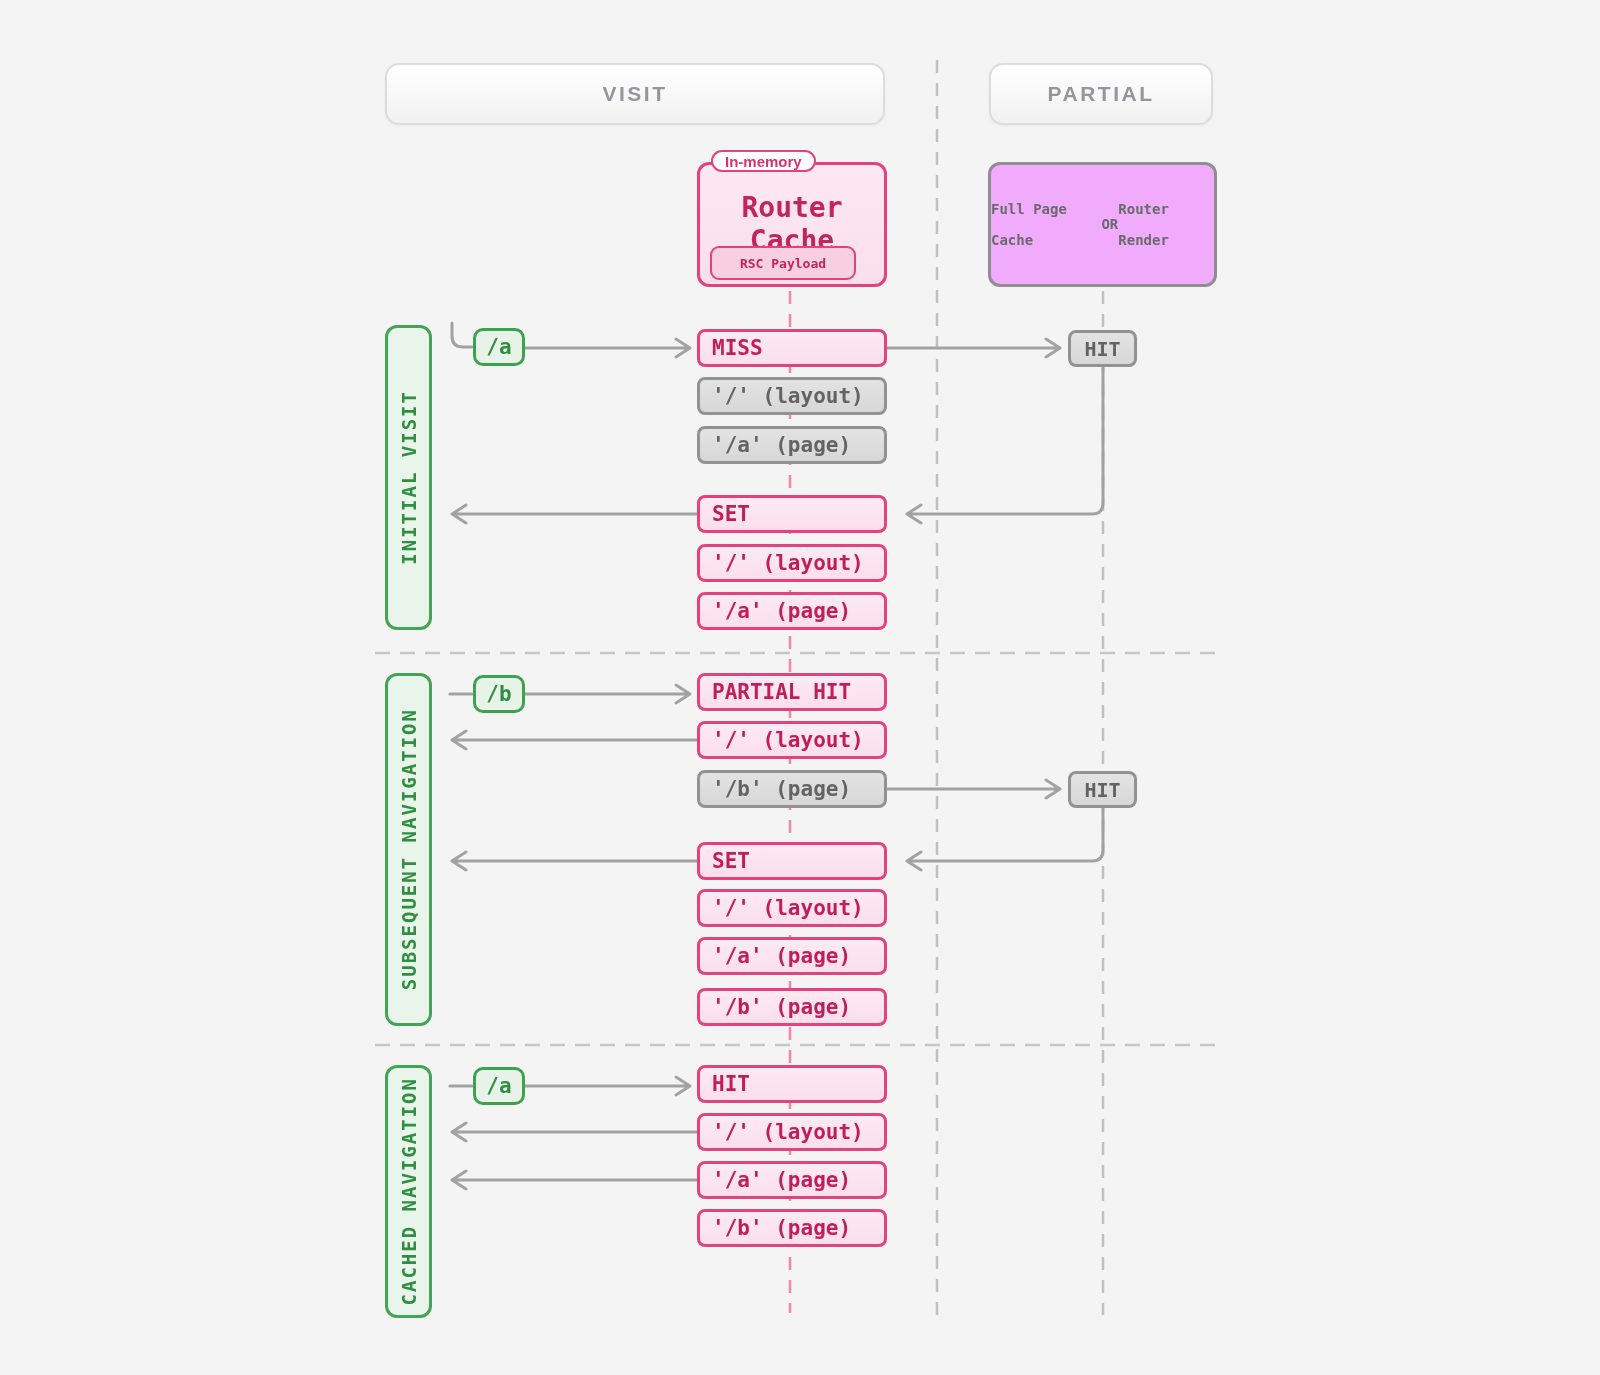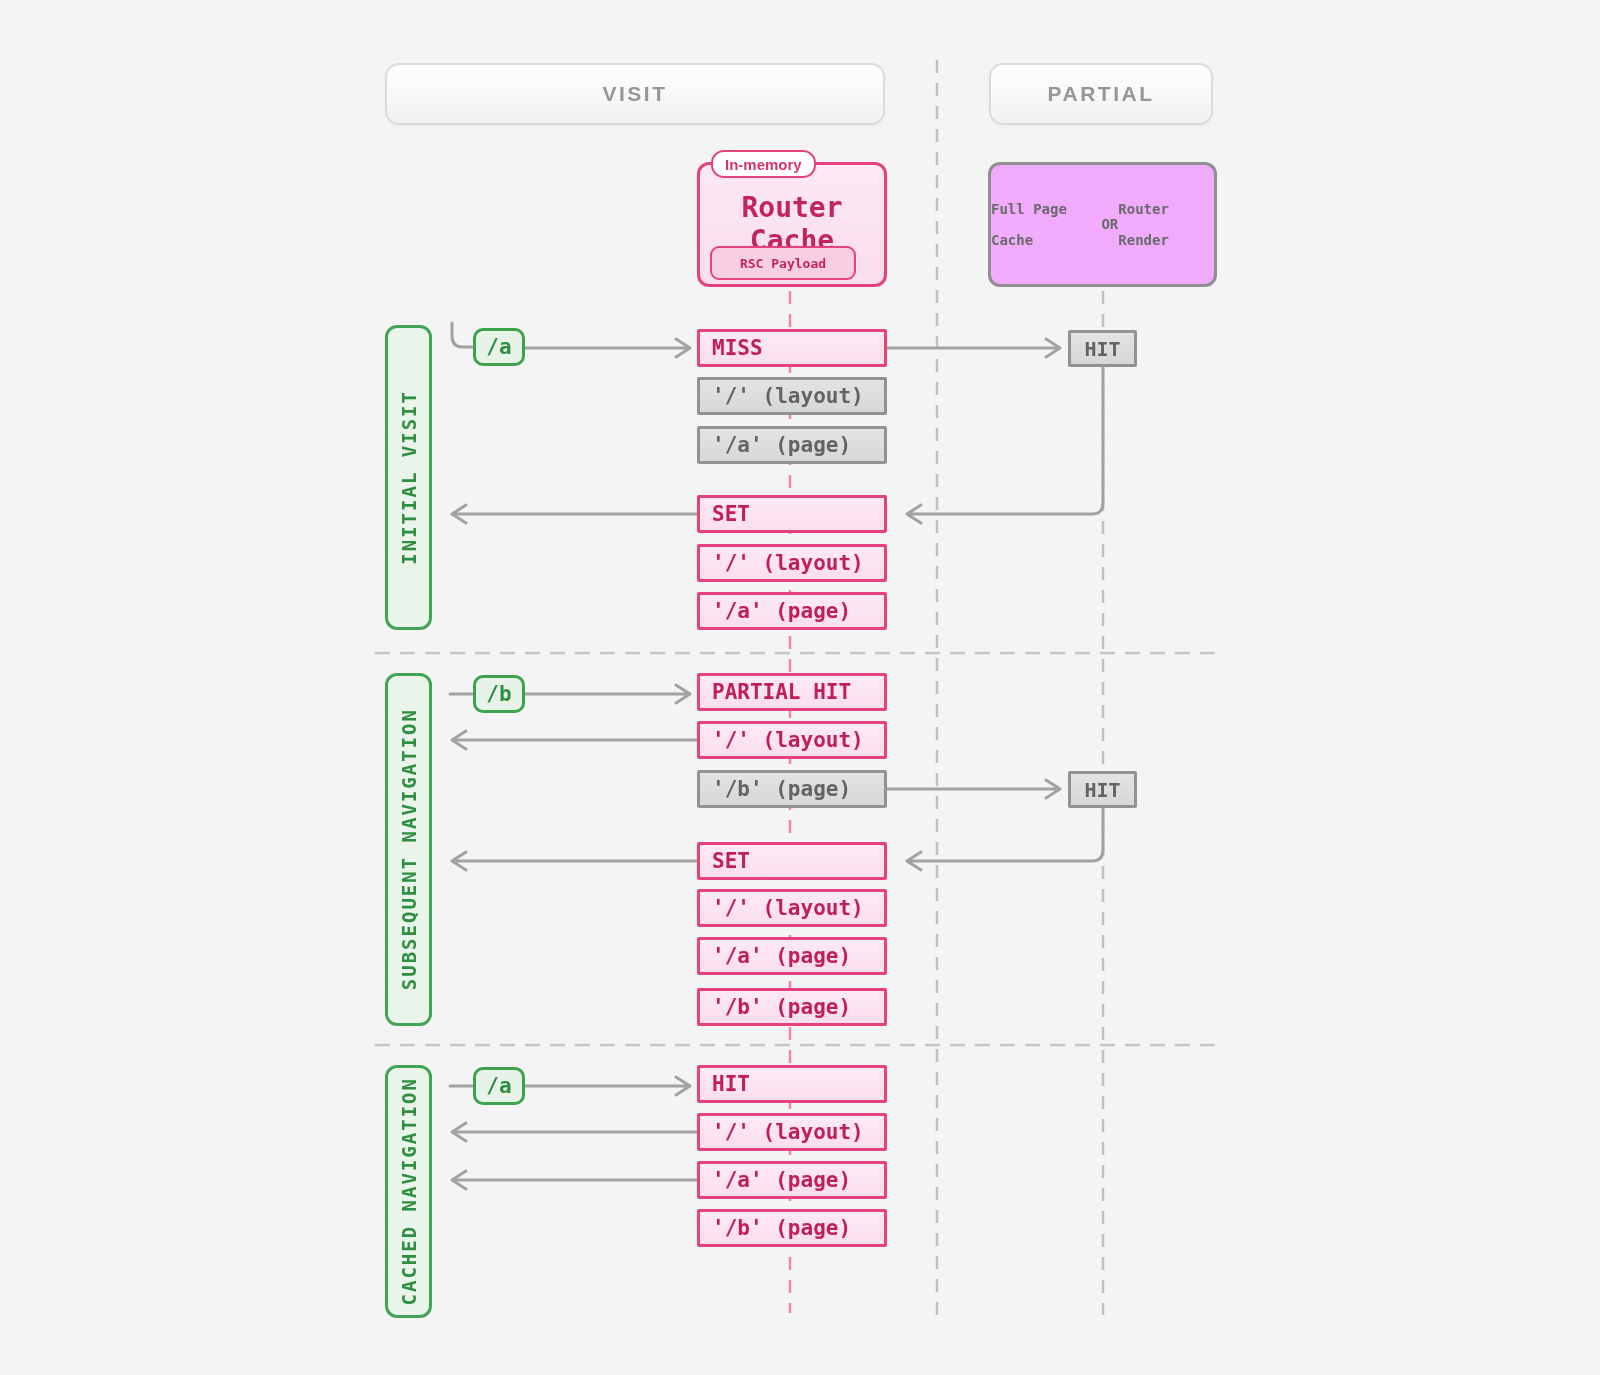--- a/index.html
+++ b/index.html
@@ -16,21 +16,21 @@
     background:linear-gradient(180deg,#ffffff,#f1f1f2);
     border:2px solid #dcdcde; border-radius:14px;
     color:#95969a; font-family:"Liberation Sans", sans-serif;
     font-weight:bold; font-size:21px; letter-spacing:2.5px;
     box-shadow:0 1px 3px rgba(0,0,0,0.05);
     box-sizing:border-box;
   }
 
   .node {
     position:absolute; width:190px; height:38px; box-sizing:border-box;
-    border-radius:2px; border:3px solid;
+    border-radius:8px; border:3px solid;
     display:flex; align-items:center; padding-left:12px;
     font-size:21px; font-weight:bold; white-space:nowrap;
   }
   .node.pink { background:linear-gradient(180deg,#fdeaf3,#fadeec); border-color:#e5417e; color:#c01e5a; }
   .node.gray { background:linear-gradient(180deg,#e3e3e3,#d7d7d7); border-color:#929292; color:#636363; }
   .hitnode { width:69px; height:37px; justify-content:center; padding-left:0; font-size:20px; }
 
   .glabel {
     position:absolute; width:47px; box-sizing:border-box;
     border:3px solid #44a455; border-radius:12px; background:#e9f4ea;
@@ -48,21 +48,21 @@
     color:#2e8f41; font-weight:bold; font-size:21px;
     display:flex; align-items:center; justify-content:center;
   }
 
   .rc {
     position:absolute; left:697px; top:162px; width:190px; height:125px; box-sizing:border-box;
     border:3px solid #e5417e; border-radius:12px;
     background:linear-gradient(180deg,#fce8f2,#fadeec);
   }
   .rc .badge {
-    position:absolute; left:11px; top:-15px; height:28px; padding:0 12px; box-sizing:border-box;
+    position:absolute; left:11px; top:-15px; height:22px; padding:0 12px; box-sizing:border-box;
     background:#ffffff; border:2.5px solid #e5417e; border-radius:13px;
     color:#d6336c; font-family:"Liberation Sans", sans-serif; font-weight:bold; font-size:15px;
     display:flex; align-items:center;
   }
   .rc .rc-title { margin-top:26px; text-align:center; font-size:28px; font-weight:bold; color:#c2255c; }
   .rc .rsc {
     position:absolute; left:10px; top:81px; width:146px; height:34px; box-sizing:border-box;
     border:2.5px solid #e5417e; border-radius:9px; background:#f8cee1;
     color:#c2255c; font-size:13px; font-weight:bold;
     display:flex; align-items:center; justify-content:center;

